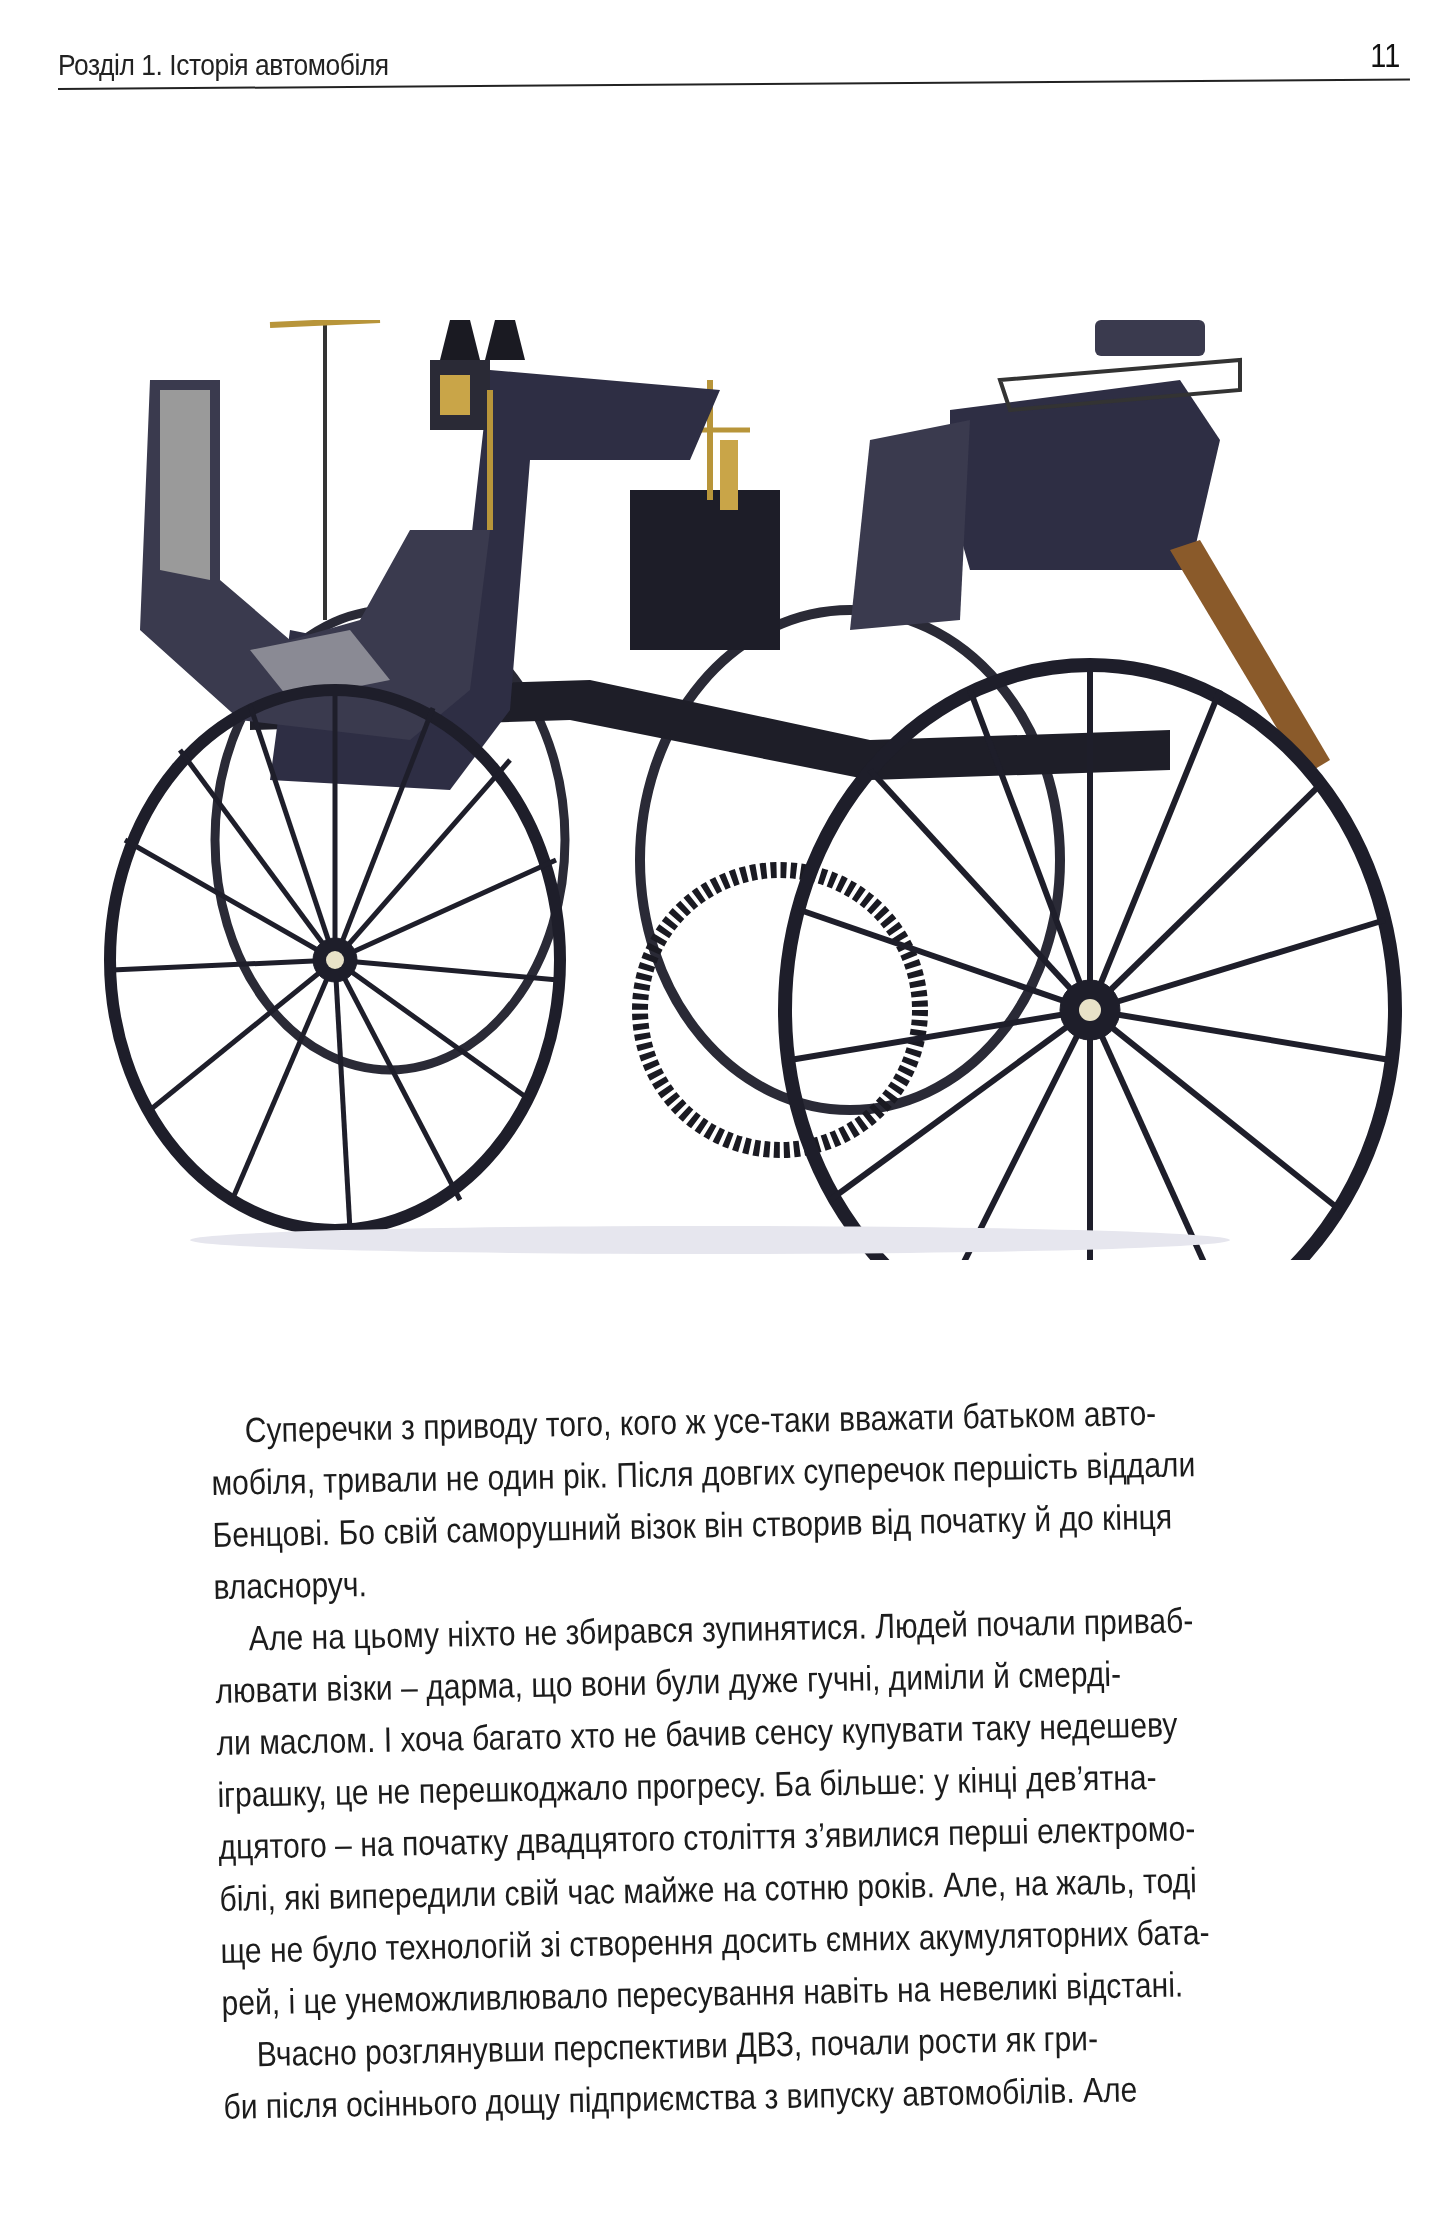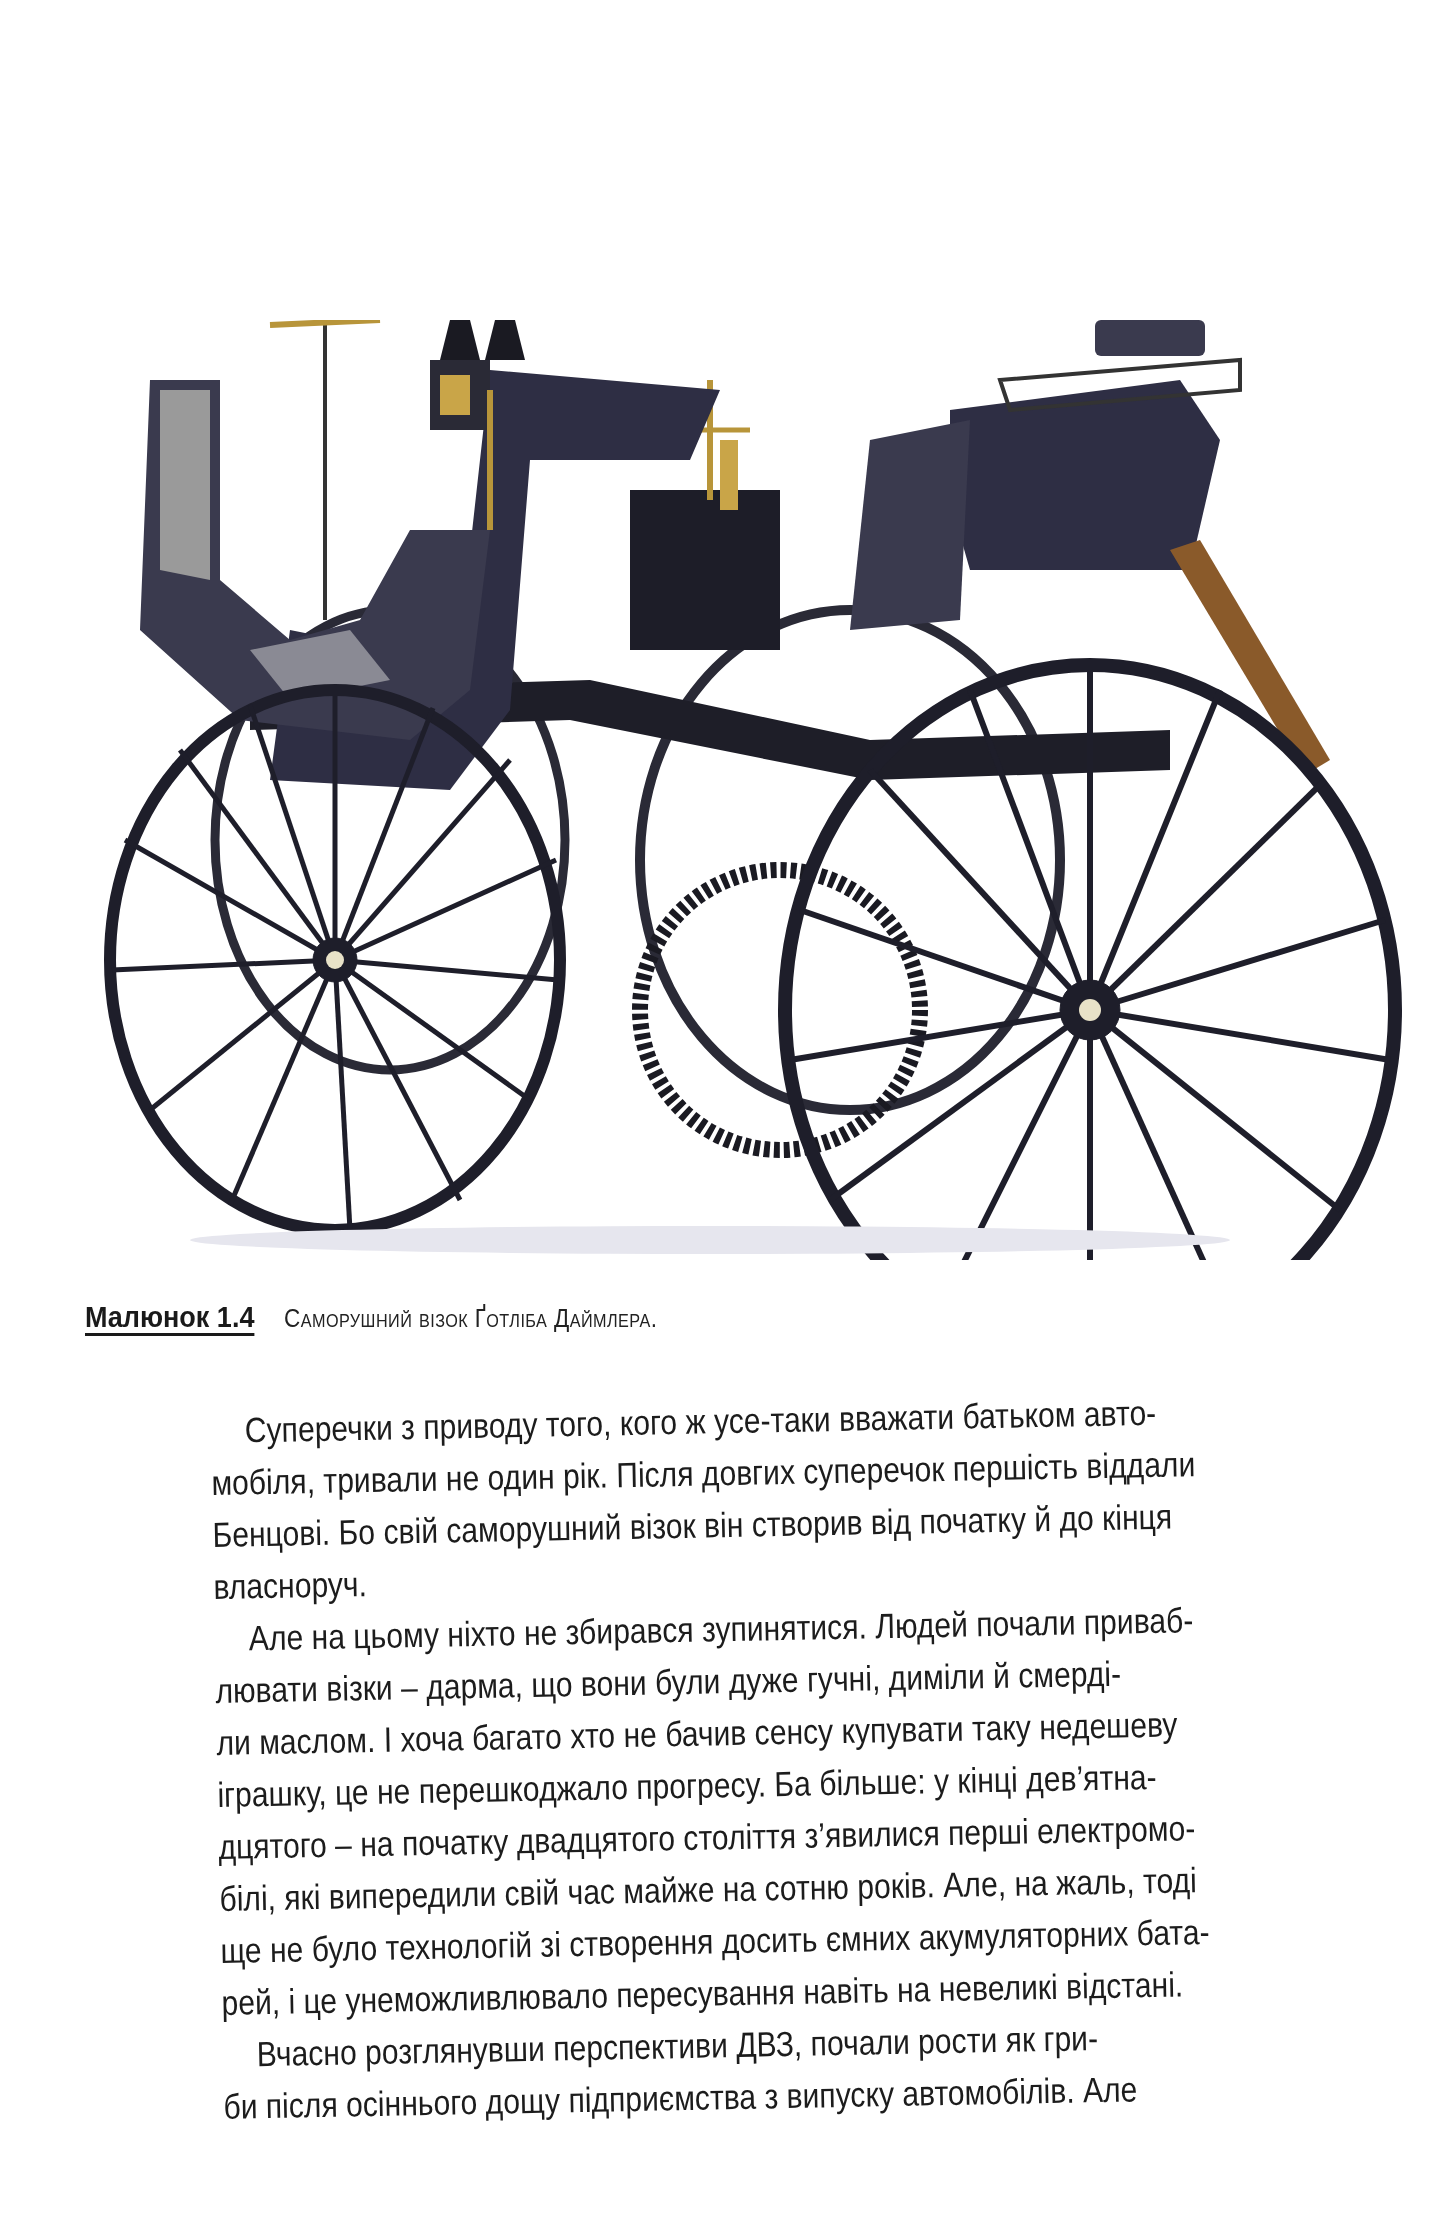--- a/index.html
+++ b/index.html
@@ -32,20 +32,25 @@
                   display: inline-block; letter-spacing: 0.5px; transform: scaleX(0.9); transform-origin: left; }
 
   .body-text { top: 1408px; transform: rotate(-1.1deg); }
   .body-text .line { margin-bottom: 6px; }
 </style>
 </head>
 <body>
 
 <div class="page">
 
+  <div class="running-head">
+    <div class="running-title">Розділ 1. Історія автомобіля</div>
+    <div class="page-number">11</div>
+    <div class="head-rule"></div>
+  </div>
 
 
   <div class="figure">
     <svg viewBox="0 0 1320 940">
       <defs>
         <g id="spokes14">
           <line x1="0" y1="-1" x2="0" y2="1"></line>
         </g>
       </defs>
 
@@ -129,24 +134,20 @@
           <line x1="1000" y1="690" x2="880" y2="370"></line>
         </g>
         <circle cx="1000" cy="690" r="30" fill="#1e1e2a"></circle>
         <circle cx="1000" cy="690" r="11" fill="#e8e2c8" stroke="none"></circle>
       </g>
 
       <ellipse cx="620" cy="920" rx="520" ry="14" fill="#e6e6ee"></ellipse>
     </svg>
   </div>
 
-  <div class="caption">
-    <span class="caption-label">Малюнок 1.4</span>
-    <span class="caption-text">Саморушний візок Ґотліба Даймлера.</span>
-  </div>
 
   <div class="para body-text">
     <span class="line indent">Суперечки з приводу того, кого ж усе-таки вважати батьком авто-</span>
     <span class="line">мобіля, тривали не один рік. Після довгих суперечок першість віддали</span>
     <span class="line">Бенцові. Бо свій саморушний візок він створив від початку й до кінця</span>
     <span class="line">власноруч.</span>
     <span class="line indent">Але на цьому ніхто не збирався зупинятися. Людей почали приваб-</span>
     <span class="line">лювати візки – дарма, що вони були дуже гучні, диміли й смерді-</span>
     <span class="line">ли маслом. І хоча багато хто не бачив сенсу купувати таку недешеву</span>
     <span class="line">іграшку, це не перешкоджало прогресу. Ба більше: у кінці дев’ятна-</span>

